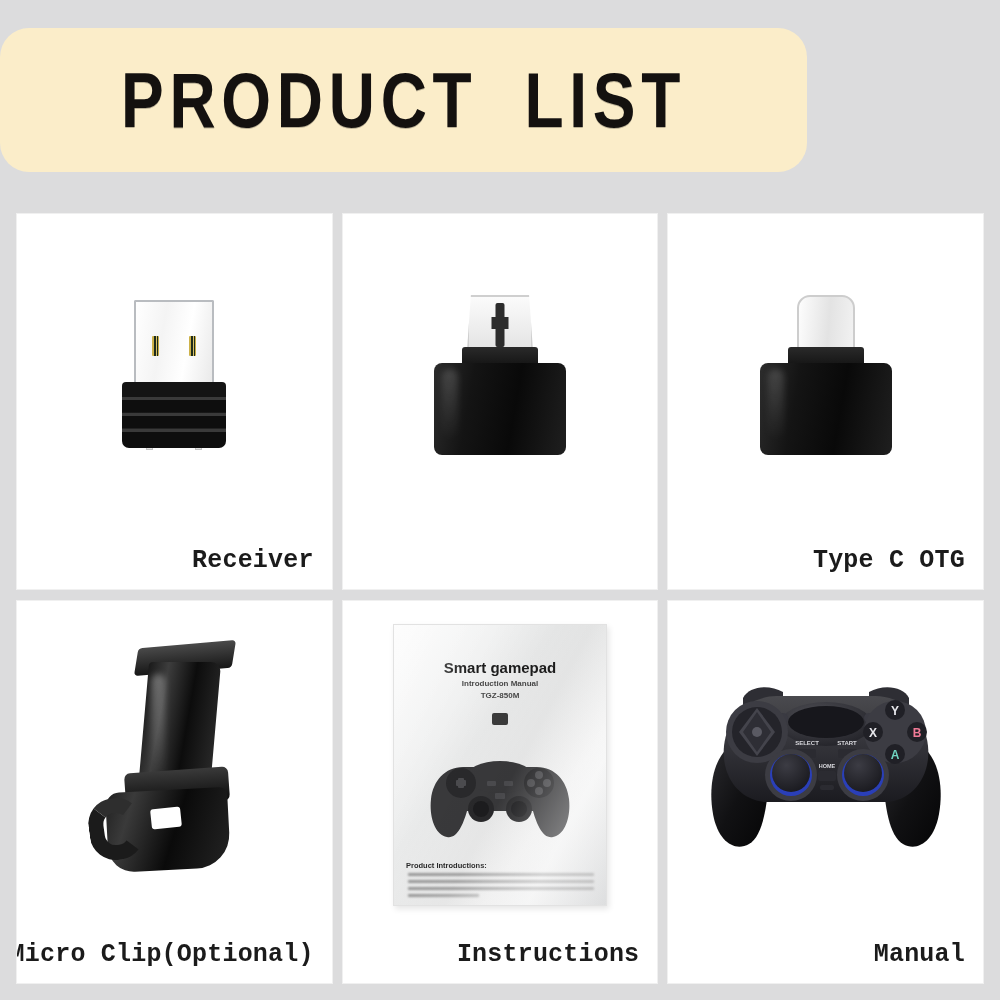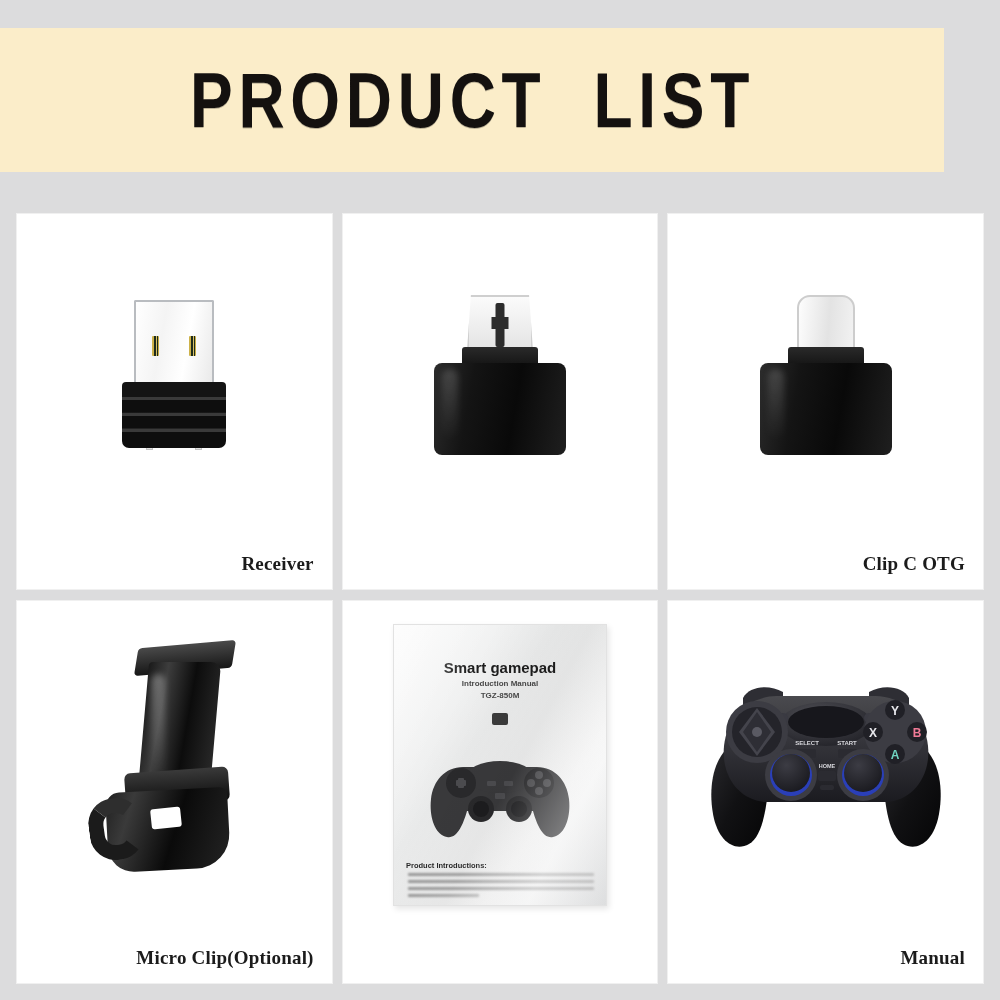--- a/index.html
+++ b/index.html
@@ -18,26 +18,27 @@
     width: 1000px;
     height: 1000px;
     background: #dcdcdd;
   }
 
   
   .banner {
     position: absolute;
     left: 0;
     top: 28px;
-    width: 944px;
+    width: 807px;
     height: 144px;
     background: #fbedc9;
     display: flex;
     align-items: center;
     justify-content: center;
+    border-radius: 29px;
   }
   .banner-title {
     font-family: "Liberation Sans Narrow", "Liberation Sans", sans-serif;
     font-weight: 700;
     font-size: 78px;
     letter-spacing: 7px;
     color: #14110f;
     transform: scaleX(0.82);
     transform-origin: center;
     white-space: pre;
@@ -70,23 +71,23 @@
     top: 0;
     bottom: 54px;
     display: flex;
     align-items: center;
     justify-content: center;
   }
   .card-label {
     position: absolute;
     right: 18px;
     bottom: 14px;
-    font-family: Liberation Serif, serif;
+    font-family: Liberation Mono, monospace;
     font-weight: 700;
-    font-size: 19px;
+    font-size: 25px;
     color: #1b1b1b;
     letter-spacing: 0.2px;
     white-space: nowrap;
   }
 
   
   .dongle { position: relative; width: 104px; height: 150px; }
   .dongle .metal {
     position: absolute;
     left: 12px; top: 0;
@@ -362,21 +363,21 @@
     </div>
 
     <div class="card">
       <div class="art">
         <div class="otg typec">
           <div class="plug-c"></div>
           <div class="collar"></div>
           <div class="body"></div>
         </div>
       </div>
-      <div class="card-label">Clip C OTG</div>
+      <div class="card-label">Type C OTG</div>
     </div>
 
     <div class="card">
       <div class="art">
         <div class="clip">
           <div class="arm"></div>
           <div class="back"></div>
           <div class="gloss"></div>
           <div class="ledge"></div>
           <div class="lower"></div>
@@ -424,20 +425,21 @@
           <div class="bk-head">Product Introductions:</div>
           <div class="bk-lines">
             <i></i>
               <i></i>
               <i></i>
               <i></i>
           </div>
           <div class="sheen"></div>
         </div>
       </div>
+      <div class="card-label">Instructions</div>
     </div>
 
     <div class="card">
       <div class="art">
         <svg class="gamepad" viewBox="0 0 270 186">
           <defs>
             <linearGradient id="gpBody" x1="0" y1="0" x2="0" y2="1">
               <stop offset="0%" stop-color="#4a4a4e"></stop>
               <stop offset="45%" stop-color="#34343a"></stop>
               <stop offset="100%" stop-color="#1b1b20"></stop>

